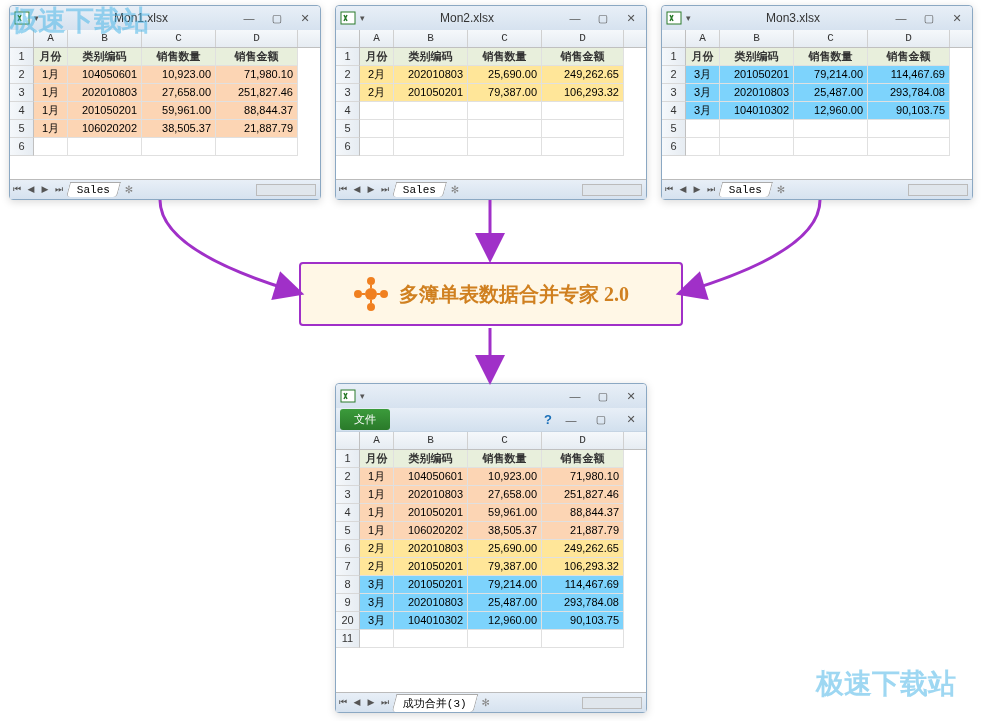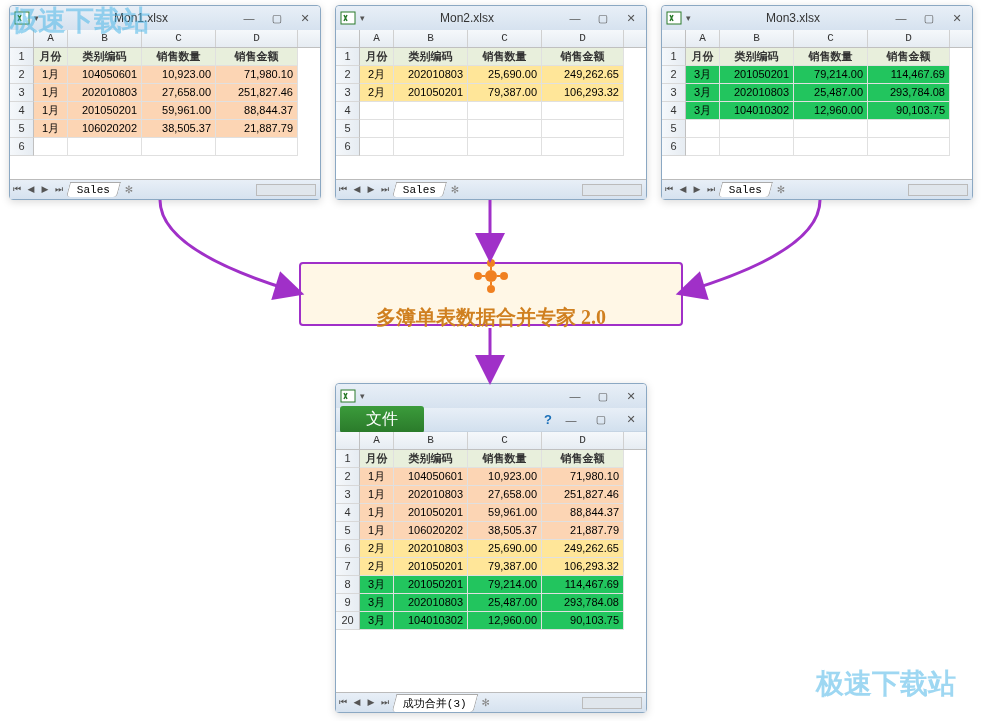--- a/index.html
+++ b/index.html
@@ -17,49 +17,49 @@
 
 .titlebar { height: 24px; background: linear-gradient(#e8eff7, #d6e2ef); border-radius: 4px 4px 0 0; display: flex; align-items: center; padding: 0 4px; font-size: 12px; color: #333; }
 .excel-icon { display: inline-flex; width: 16px; height: 16px; margin-right: 4px; align-items: center; justify-content: center; }
 .excel-icon svg { width: 16px; height: 16px; }
 .title-caret { width: 10px; font-size: 9px; color: #555; }
 .title-text { flex: 1; text-align: center; font-size: 12px; }
 .win-controls { display: flex; gap: 6px; margin-left: auto; }
 .win-btn { width: 22px; height: 14px; display: flex; align-items: center; justify-content: center; font-size: 11px; color: #555; cursor: pointer; }
 
 .ribbon { height: 24px; background: linear-gradient(#e8eff7, #d2e0ee); display: flex; align-items: center; padding: 0 4px; border-bottom: 1px solid #c5d4e3; font-size: 12px; }
-.file-btn { background: linear-gradient(#3b9b3b, #2a7a2a); color: #fff; padding: 3px 26px; border-radius: 3px; font-size: 16px; }
+.file-btn { background: linear-gradient(#3b9b3b, #2a7a2a); color: #fff; padding: 3px 14px; border-radius: 3px; font-size: 11px; }
 .ribbon-right { margin-left: auto; display: flex; align-items: center; gap: 8px; }
 .help-icon { color: #1a6fb8; font-weight: bold; font-size: 13px; }
 
 .grid { flex: 1; overflow: hidden; background: #fff; position: relative; }
 .col-headers { display: flex; height: 18px; background: linear-gradient(#f5f8fb, #e6ecf2); border-bottom: 1px solid #c0c0c0; }
 .corner { width: 24px; border-right: 1px solid #c0c0c0; background: linear-gradient(#f5f8fb, #e6ecf2); }
 .col-h { text-align: center; font-size: 11px; color: #333; border-right: 1px solid #d0d0d0; line-height: 17px; font-family: "Courier New", monospace; }
 .cA { width: 34px; } .cB { width: 74px; } .cC { width: 74px; } .cD { width: 82px; }
 
 .grid-body { display: flex; flex-direction: column; }
 .grid-row { display: flex; height: 18px; }
 .row-h { width: 24px; background: linear-gradient(90deg, #f5f8fb, #e6ecf2); border-right: 1px solid #c0c0c0; border-bottom: 1px solid #d8d8d8; text-align: center; font-size: 11px; line-height: 17px; color: #333; }
 .cell { border-right: 1px solid #e0e0e0; border-bottom: 1px solid #e0e0e0; font-size: 11px; line-height: 17px; padding: 0 4px; text-align: right; white-space: nowrap; font-family: Arial, sans-serif; }
 .cell.hdr { font-weight: bold; text-align: center; background: #e8efdc; color: #333; }
 .cell.txt { text-align: center; }
 .bg-orange { background: #fcd5b4; }
 .bg-yellow { background: #ffe699; }
-.bg-pink { background: #22c55e; }
+.bg-pink { background: #7dd3fc; }
 
 .tab-strip { height: 20px; background: linear-gradient(#e8eff7, #d6e2ef); border-top: 1px solid #bbb; display: flex; align-items: center; font-size: 10px; position: relative; }
 .tab-nav { display: flex; }
 .tab-nav-btn { width: 14px; text-align: center; color: #555; font-size: 9px; cursor: pointer; }
 .sheet-tab { background: #fff; border: 1px solid #aaa; border-bottom: none; border-radius: 0 0 4px 4px; padding: 1px 8px; font-size: 11px; font-family: "Courier New", monospace; margin-left: 2px; transform: skewX(-15deg); }
 .sheet-tab span { display: inline-block; transform: skewX(15deg); }
 .tab-add { width: 20px; text-align: center; color: #888; }
 .scroll-right { margin-left: auto; width: 60px; height: 12px; background: #e0e6ec; border: 1px solid #bbb; margin-right: 4px; }
 
-.merge-box { position: absolute; top: 262px; left: 299px; width: 384px; height: 64px; background: #fff7e6; border: 2px solid #a030c8; border-radius: 4px; display: flex; align-items: center; justify-content: center; gap: 10px; flex-direction: column; }
+.merge-box { position: absolute; top: 262px; left: 299px; width: 384px; height: 64px; background: #fff7e6; border: 2px solid #a030c8; border-radius: 4px; display: flex; align-items: center; justify-content: center; gap: 10px; }
 .merge-icon { width: 36px; height: 36px; }
 .merge-text { color: #d08020; font-size: 20px; font-weight: bold; font-family: "Microsoft YaHei"; }
 
 .arrow { position: absolute; pointer-events: none; }
 .arrow svg { overflow: visible; }
 </style>
 </head>
 <body>
 
 <div class="watermark watermark-tl">极速下载站</div>
@@ -424,20 +424,27 @@
     <div class="cell cC bg-pink">25,487.00</div>
     <div class="cell cD bg-pink">293,784.08</div>
         </div>
         <div class="grid-row">
           <div class="row-h">20</div>
     <div class="cell cA txt bg-pink">3月</div>
     <div class="cell cB bg-pink">104010302</div>
     <div class="cell cC bg-pink">12,960.00</div>
     <div class="cell cD bg-pink">90,103.75</div>
         </div>
+        <div class="grid-row">
+          <div class="row-h">11</div>
+    <div class="cell cA"></div>
+    <div class="cell cB"></div>
+    <div class="cell cC"></div>
+    <div class="cell cD"></div>
+        </div>
       </div>
   </div>
   <div class="tab-strip">
     <div class="tab-nav">
       <span class="tab-nav-btn">⏮</span>
       <span class="tab-nav-btn">◀</span>
       <span class="tab-nav-btn">▶</span>
       <span class="tab-nav-btn">⏭</span>
     </div>
     <div class="sheet-tab"><span>成功合并(3)</span></div>

